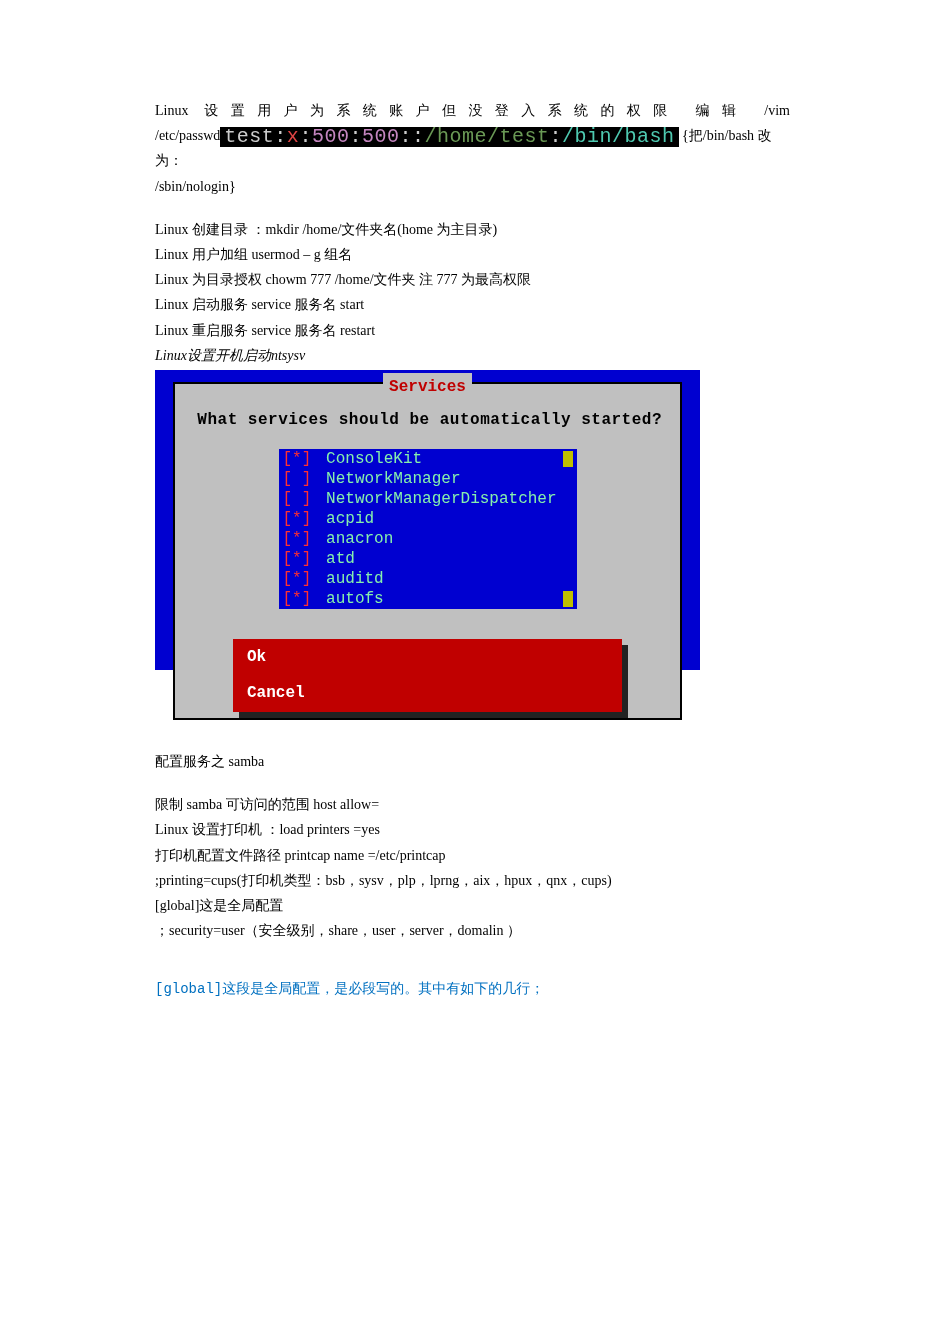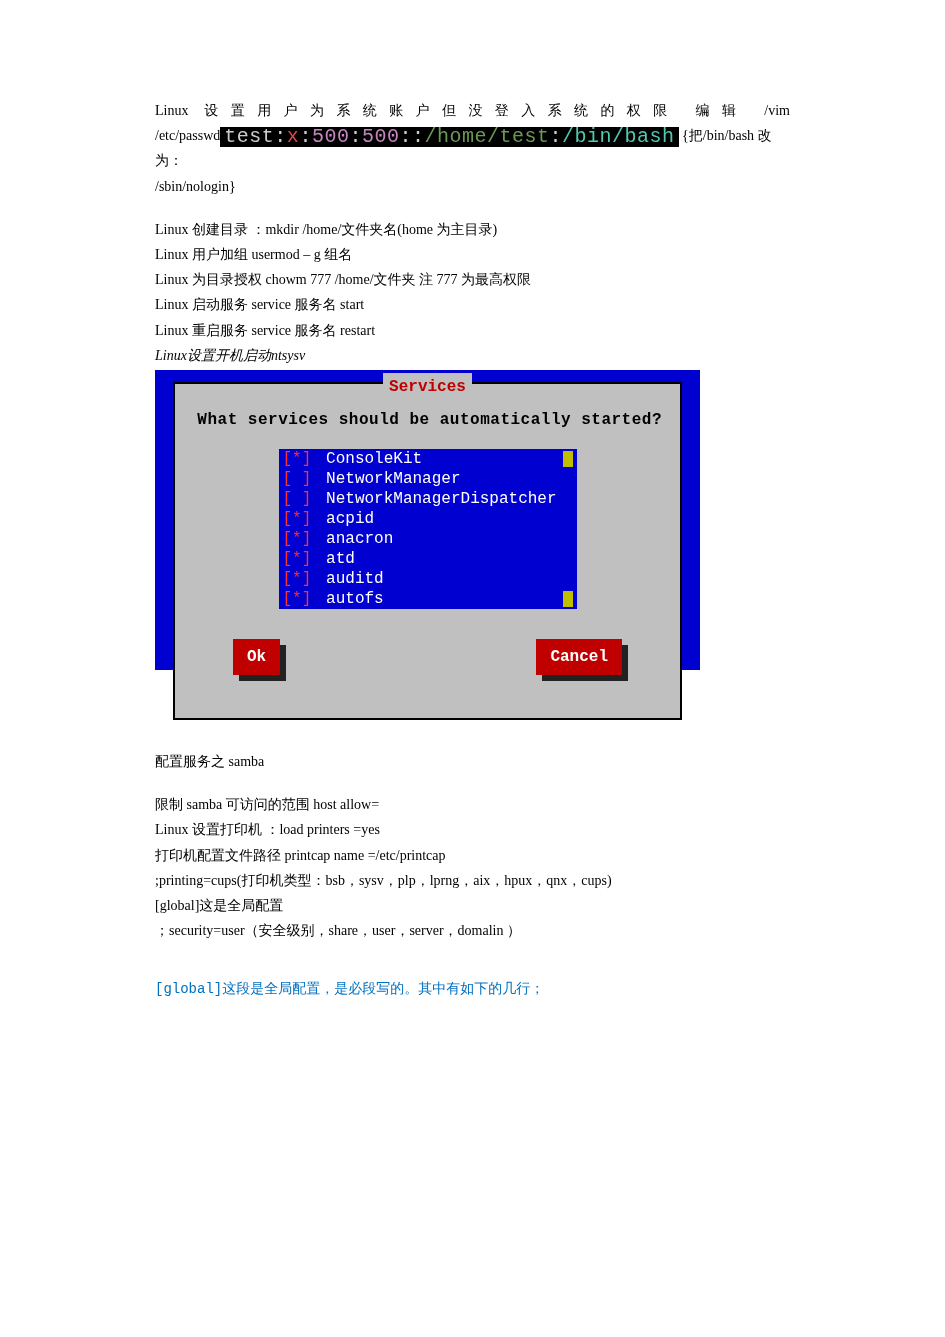--- a/index.html
+++ b/index.html
@@ -91,27 +91,28 @@
     width: 290px;
     margin: 0 auto;
     padding: 0 4px;
   }
   .svc-row {
     display: flex;
     align-items: center;
     line-height: 20px;
   }
   .svc-row .chk { color: #ff3030; width: 34px; flex: 0 0 34px; }
-  .svc-row .label { color: #ffffff; flex: 1; white-space: pre; }
+  .svc-row .label { color: #86efac; flex: 1; white-space: pre; }
   .svc-row .bar { width: 10px; flex: 0 0 10px; }
   .svc-row .bar.on { background: #bfbf00; height: 16px; }
   .tui-btns {
     display: flex;
     justify-content: space-between;
     margin: 30px 40px 0 40px;
+    flex-direction: column;
   }
   .tui-btn {
     background: #c00000;
     color: #fff;
     font-weight: bold;
     padding: 4px 14px;
     font-family: "Courier New", monospace;
     font-size: 16px;
     box-shadow: 6px 6px 0 #222;
   }

